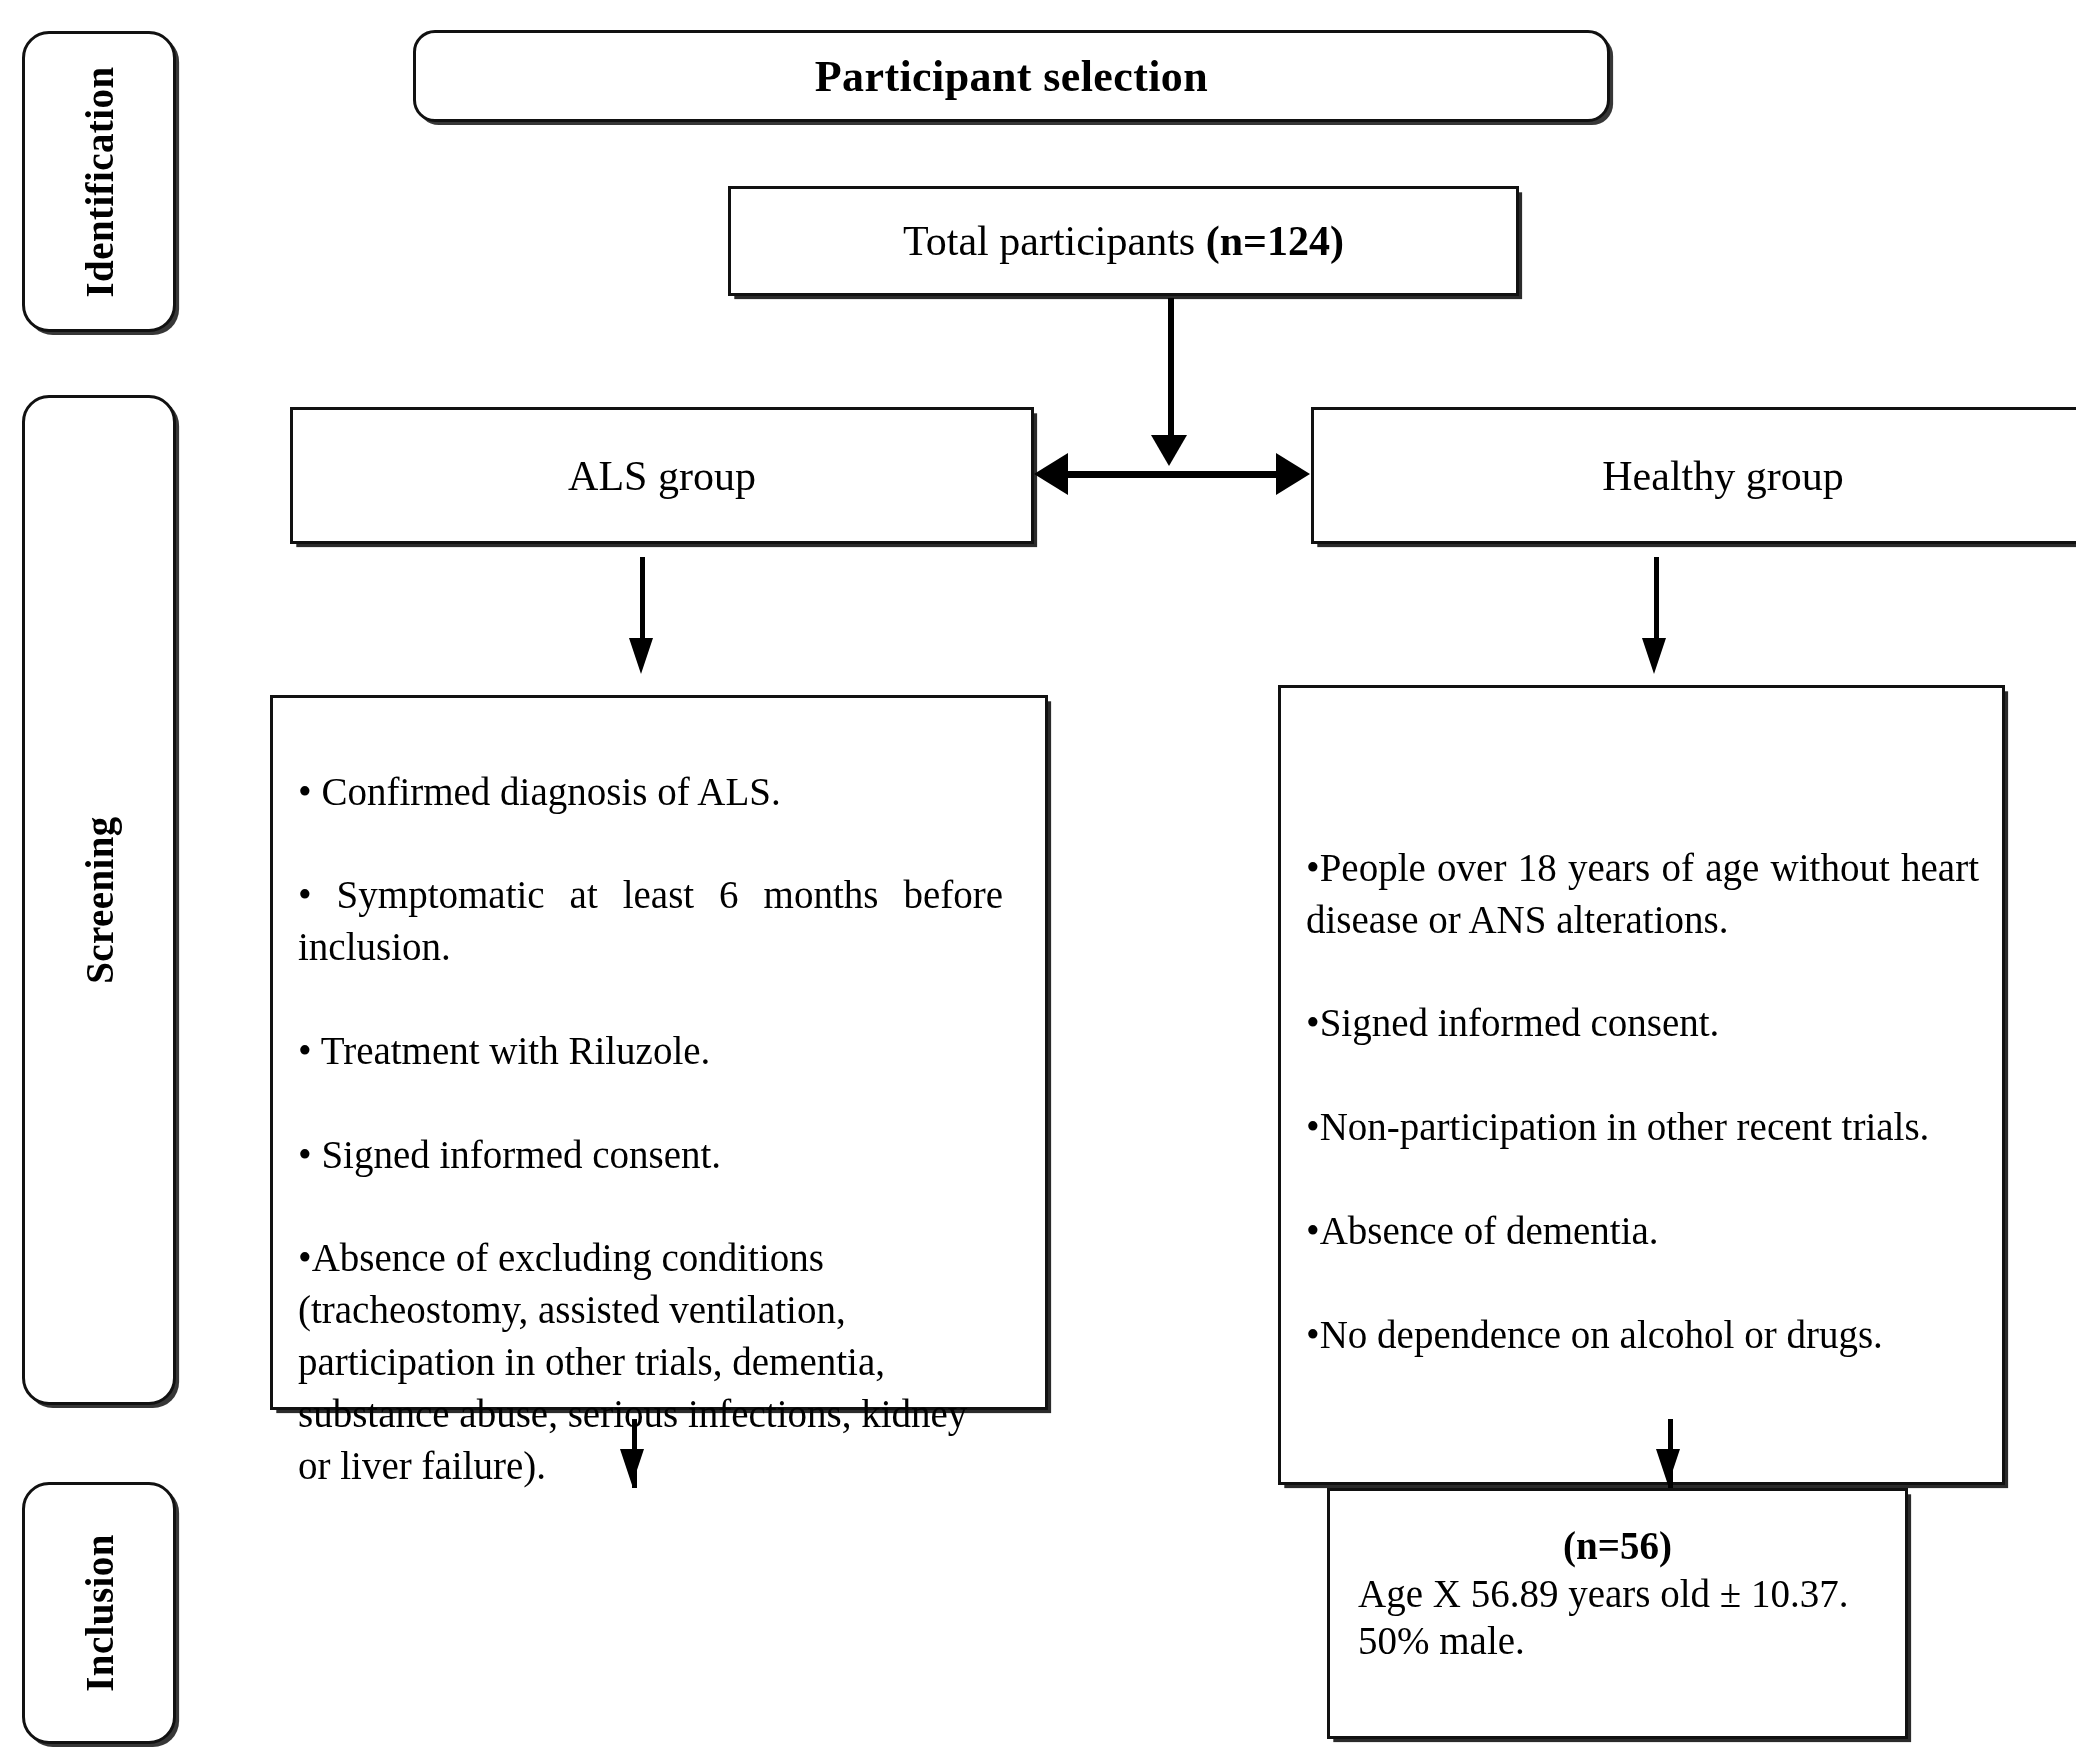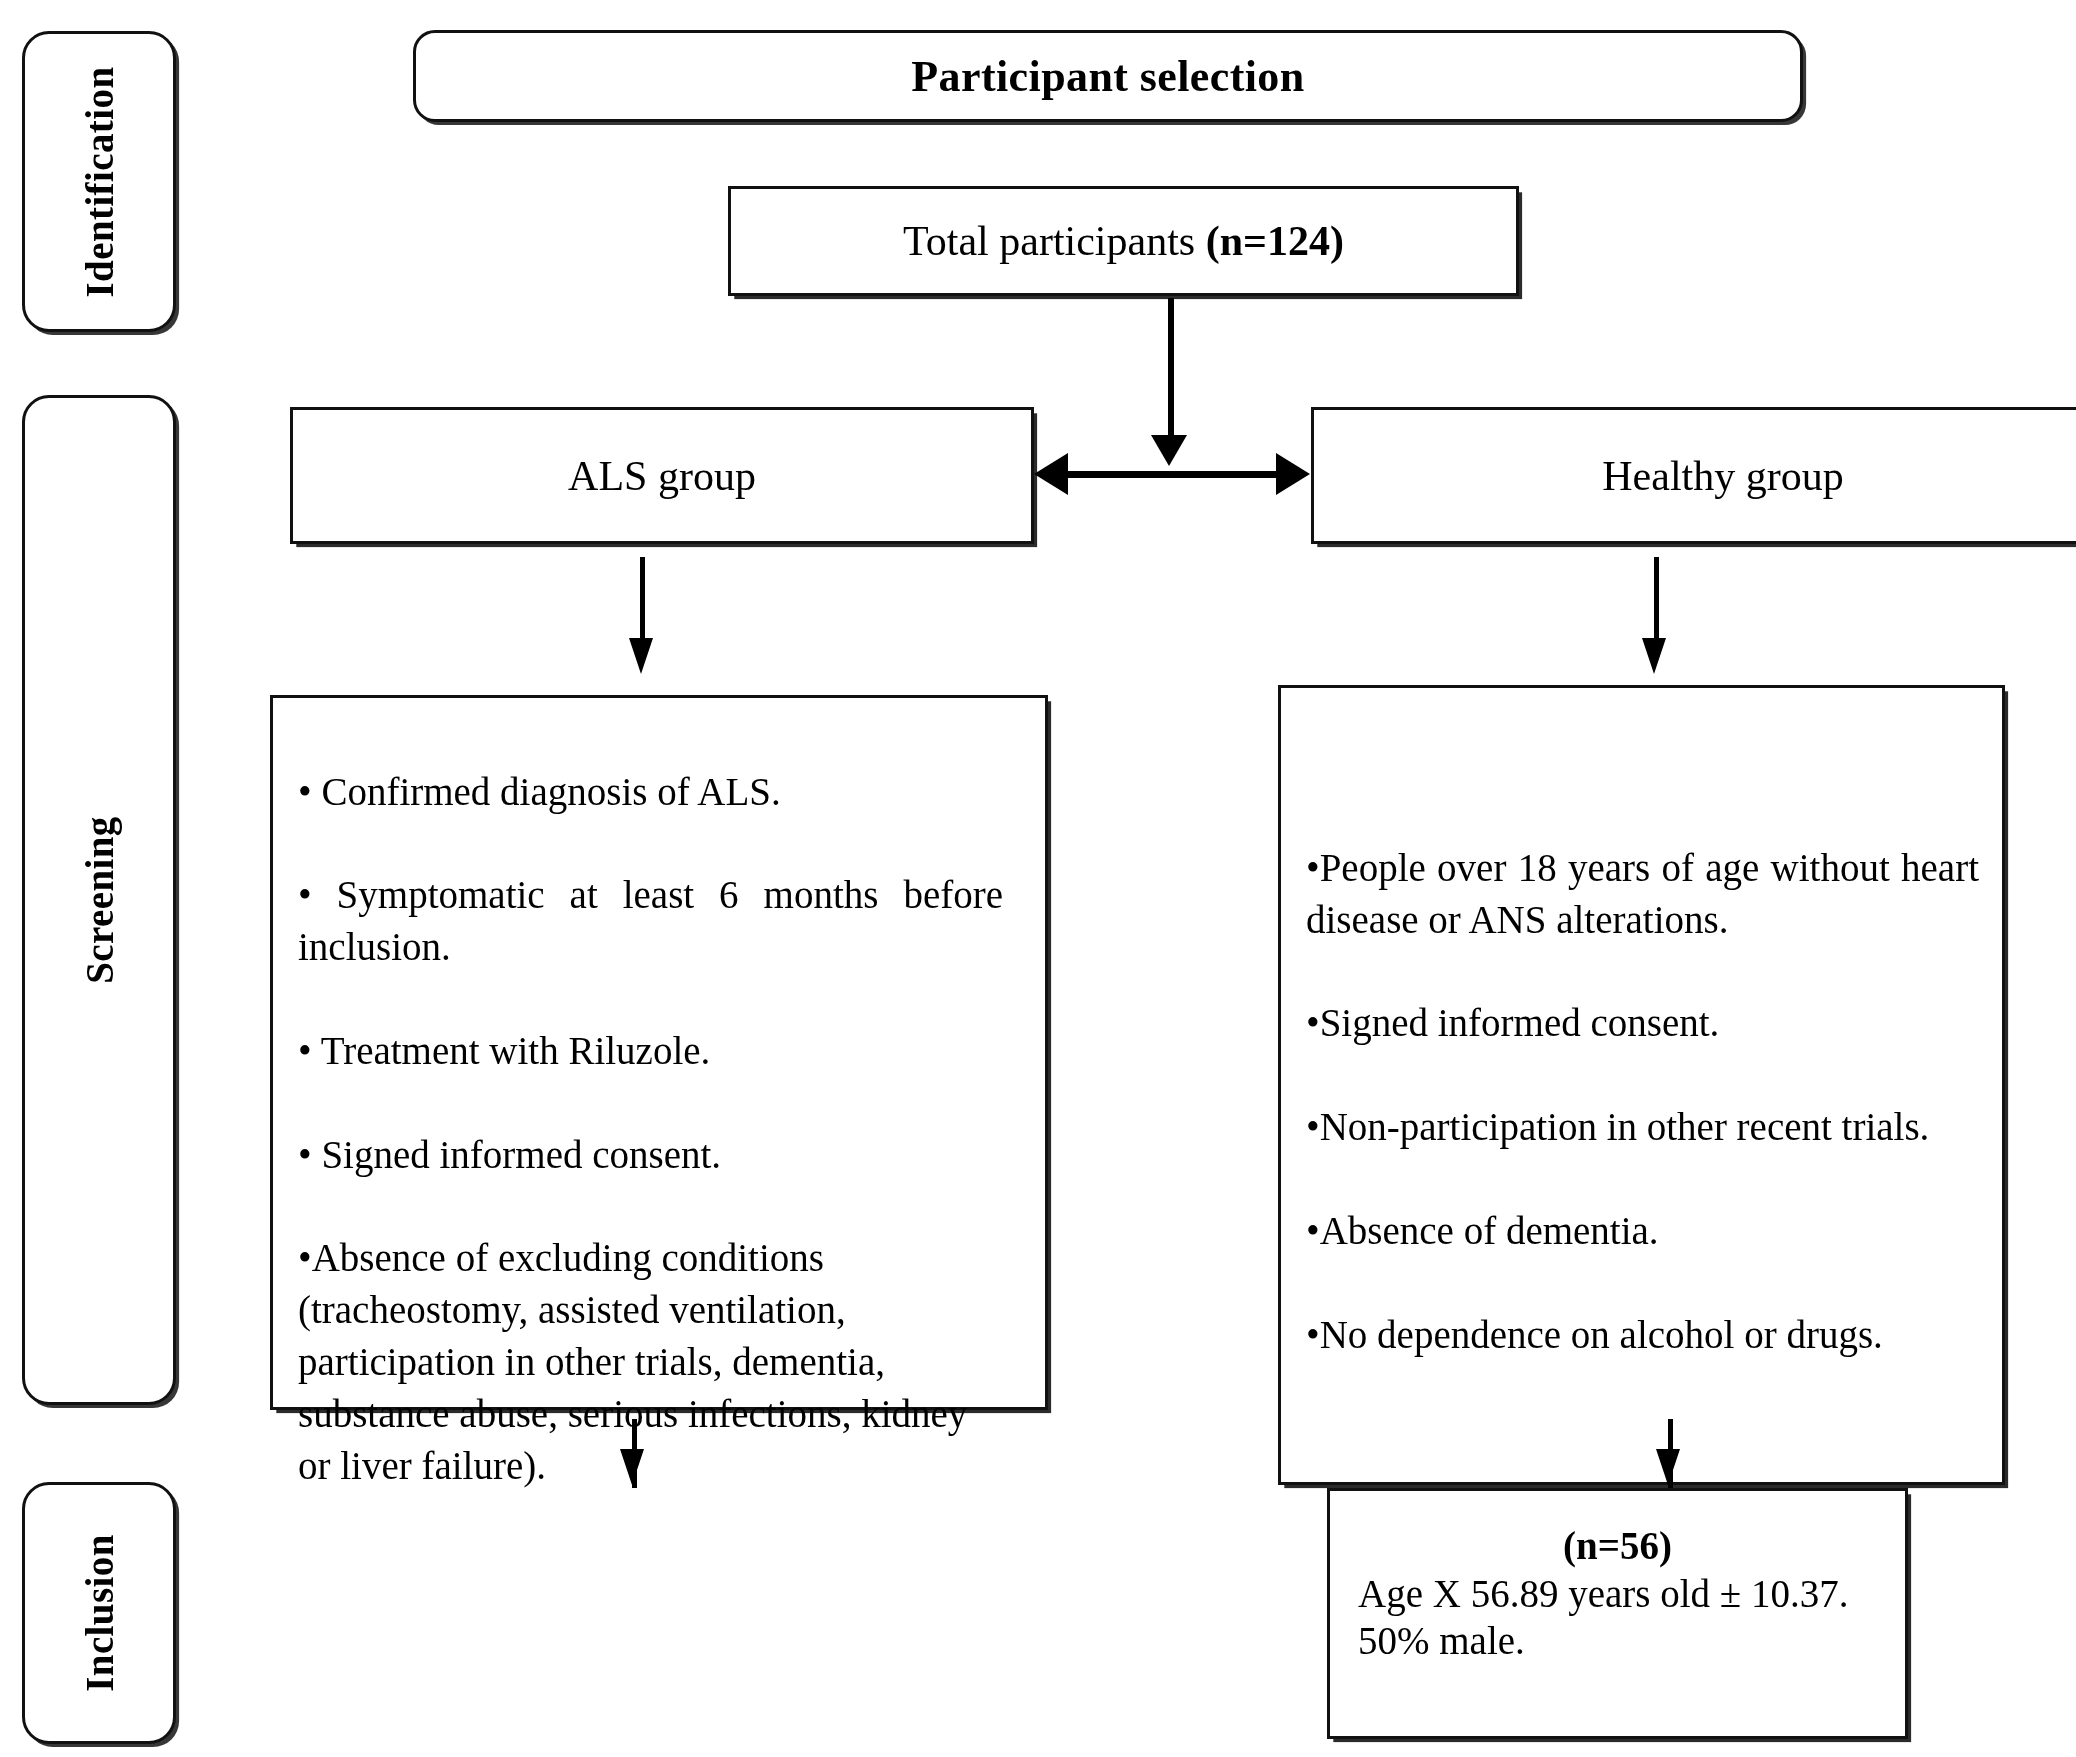--- a/index.html
+++ b/index.html
@@ -147,21 +147,21 @@
   </div>
 
   <div class="stage-box" style="left:22px; top:395px; width:154px; height:1010px;">
     <span class="stage-label">Screening</span>
   </div>
 
   <div class="stage-box" style="left:22px; top:1482px; width:154px; height:262px;">
     <span class="stage-label">Inclusion</span>
   </div>
 
-  <div class="header-box" style="left:413px; top:30px; width:1390px; height:92px;">
+  <div class="header-box" style="left:413px; top:30px; width:1197px; height:92px;">
     <span class="header-title">Participant selection</span>
   </div>
 
   <div class="box box-center" style="left:728px; top:186px; width:791px; height:110px;">
     <div class="total-text"><span>Total participants </span><b>(n=124)</b></div>
   </div>
 
   <div class="vline" style="left:1168px; top:298px; height:141px;"></div>
   <div class="arrowhead-down" style="left:1151px; top:435px;"></div>
 

